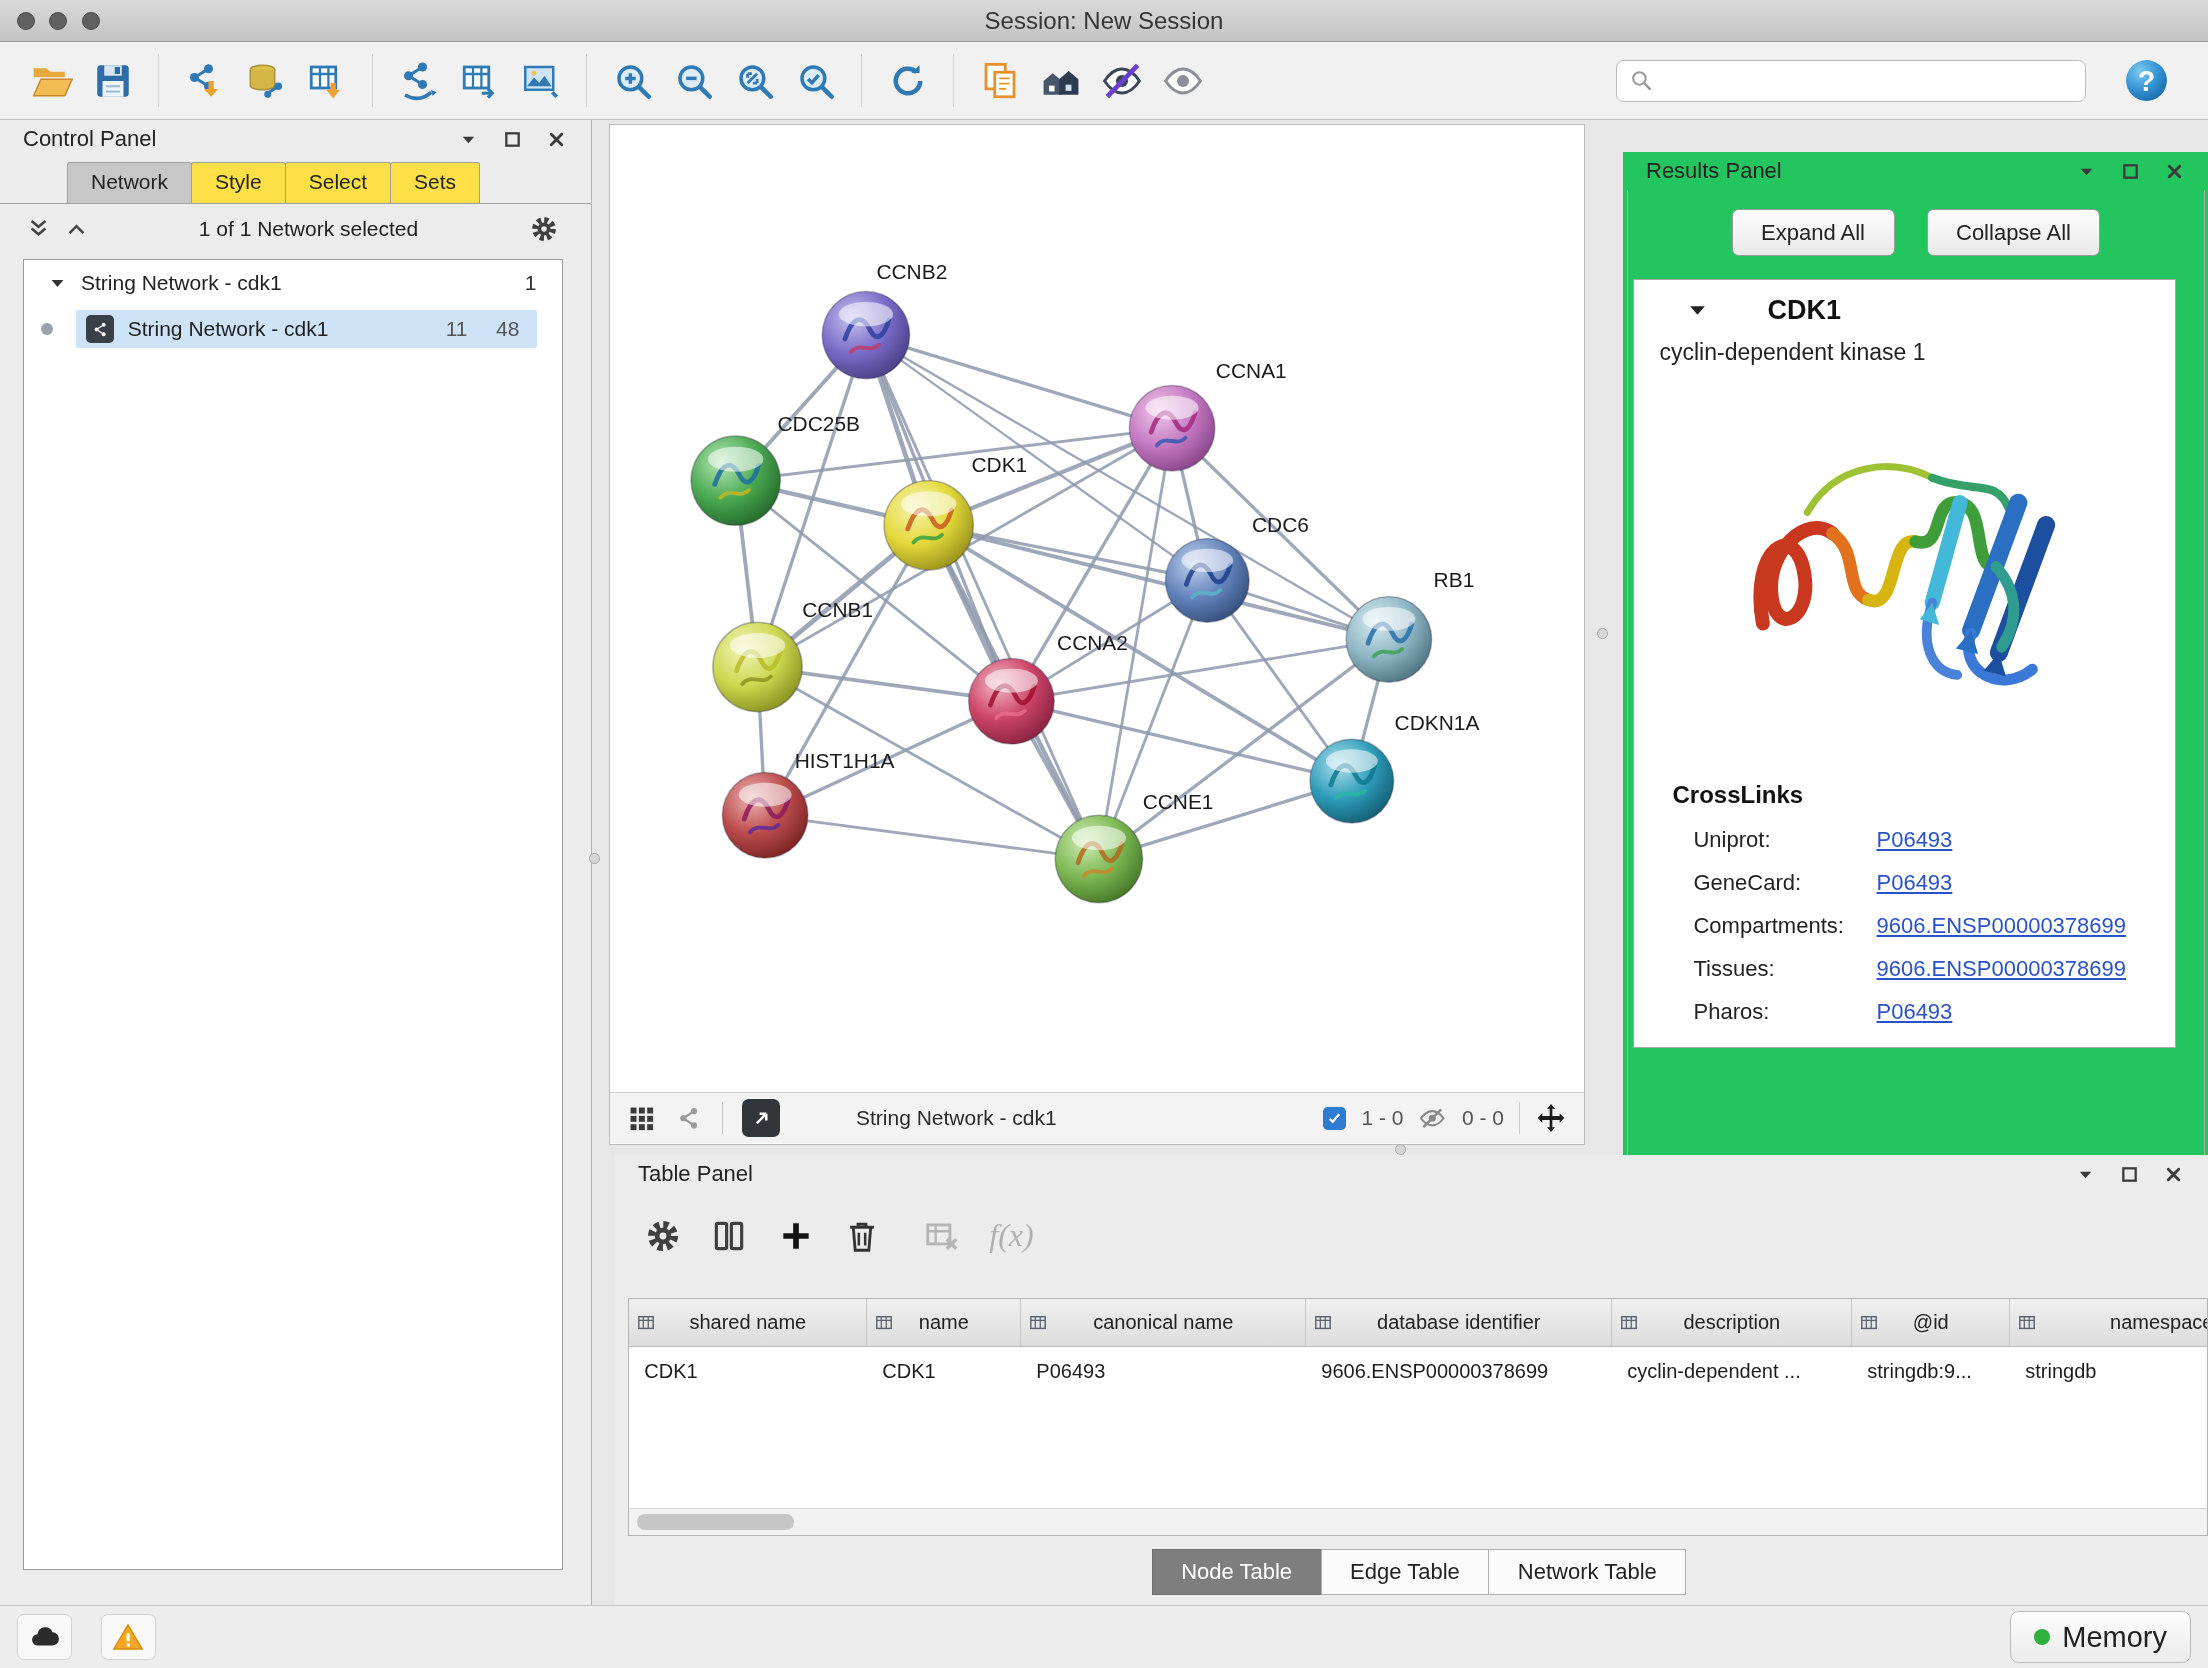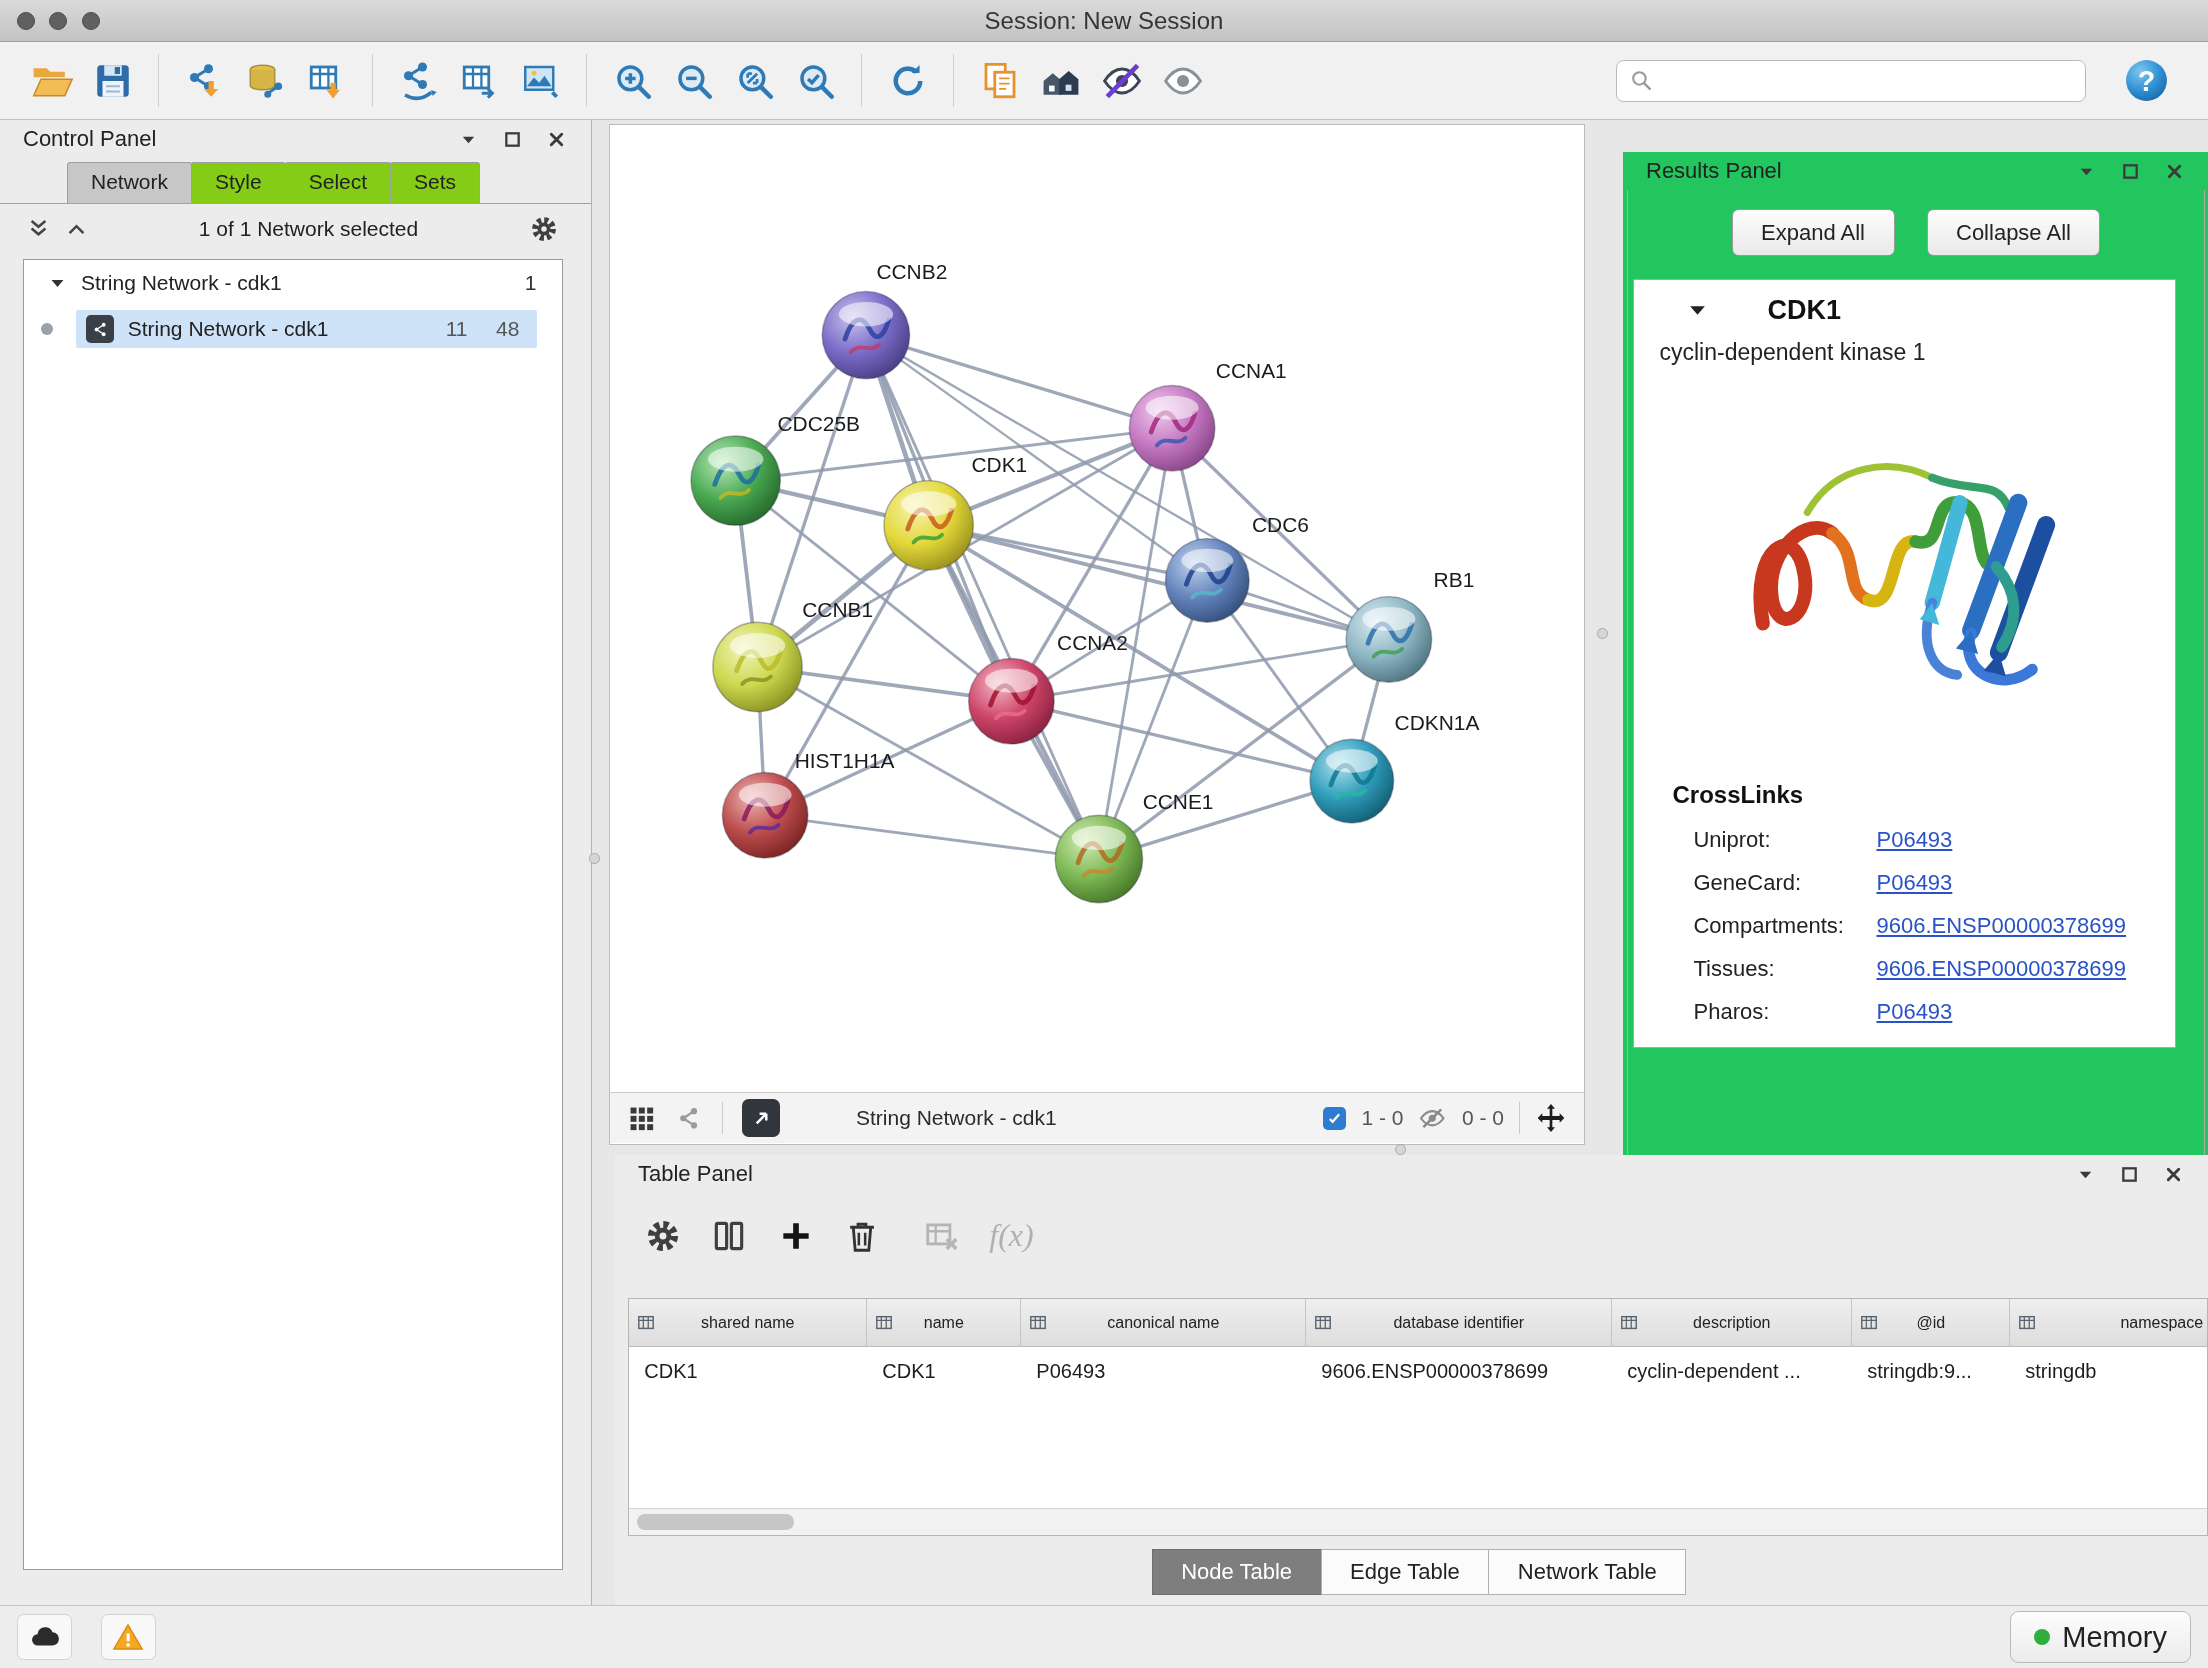--- a/index.html
+++ b/index.html
@@ -28,21 +28,21 @@
 
   
   .panel-header { height:38px; display:flex; align-items:center; padding:0 25px 0 23px; font-size:22px; color:#222; }
   .panel-header .spacer { flex:1; }
   .wbtn { margin-left:25px; }
 
   
   .control-panel { position:absolute; left:0; top:120px; width:592px; height:1486px;
     background:#ececec; border-right:1px solid #b3b3b3; }
   .cp-tabbar { display:flex; align-items:flex-end; height:46px; padding-left:67px; border-bottom:1px solid #a2a2a2; }
-  .cp-tab { border:1px solid #9f9f9f; border-bottom:none; background:#84cc16; padding:7.6px 23px 8.6px;
+  .cp-tab { border:1px solid #9f9f9f; border-bottom:none; background:#fde047; padding:7.6px 23px 8.6px;
     font-size:21px; color:#222; margin-right:-1px; border-radius:2.9px 2.9px 0 0; }
   .cp-tab.selected { background:#c7c7c7; }
   .cp-toolrow { height:49px; display:flex; align-items:center; padding:0 32px 0 27px; font-size:21px; color:#222; }
   .cp-toolrow .chevrons { display:flex; gap:15px; align-items:center; }
   .cp-toolrow .summary { flex:1; text-align:center; }
   .tree-box { position:absolute; left:23px; top:139px; right:28.5px; bottom:36px; background:#fff; border:1px solid #9a9a9a; }
   .tree-row1 { height:46px; display:flex; align-items:center; padding:0 25px; font-size:21px; }
   .tree-row1 .lbl { margin-left:15px; }
   .tree-row1 .cnt { margin-left:auto; color:#333; }
   .tree-row2 { height:46px; display:flex; align-items:center; padding-left:17px; font-size:21px; }
@@ -83,21 +83,21 @@
   .cl-row { display:flex; padding:8.6px 0 8.6px 59px; font-size:22px; }
   .cl-label { width:183px; color:#222; }
   .cl-value { color:#2a52c8; text-decoration:underline; }
 
   
   .table-panel { position:absolute; left:615px; top:1155px; width:1593px; height:451px; background:#ececec; }
   .tp-toolbar { display:flex; align-items:center; gap:28.5px; padding:13.3px 0 0 28.5px; height:72px; }
   .table-box { position:absolute; left:13.3px; right:0; top:143px; height:238px; border:1px solid #b5b5b5;
     background:#fff; display:flex; flex-direction:column; overflow:hidden; }
   .thead { display:flex; height:48px; background:linear-gradient(#efefef,#dddddd); border-bottom:1px solid #bdbdbd; flex:0 0 auto; }
-  .th { position:relative; display:flex; align-items:center; justify-content:center; font-size:16px; color:#222;
+  .th { position:relative; display:flex; align-items:center; justify-content:center; font-size:20px; color:#222;
     border-right:1px solid #c5c5c5; flex:0 0 auto; }
   .th-icon { position:absolute; left:7.6px; top:50%; transform:translateY(-50%); }
   .trow { display:flex; height:49px; align-items:center; flex:0 0 auto; }
   .td { padding-left:15px; font-size:20px; color:#1d1d1d; flex:0 0 auto; white-space:nowrap; overflow:hidden; }
   .c0{width:238px}.c1{width:154px}.c2{width:285px}.c3{width:306px}.c4{width:240px}.c5{width:158px}.c6{width:304px}
   .tfill { flex:1; background:#fff; }
   .hscroll { height:27px; background:#f2f2f2; border-top:1px solid #d4d4d4; flex:0 0 auto; position:relative; }
   .hthumb { position:absolute; left:7.6px; top:4.8px; width:157px; height:16px; background:#c6c6c6; border-radius:9.5px; }
   .table-tabs { position:absolute; bottom:11.4px; left:16px; right:0; display:flex; justify-content:center; }
   .ttab { border:1px solid #b0b0b0; background:#fbfbfb; padding:8.6px 28.5px; font-size:22px; color:#222; margin-left:-1px; }

